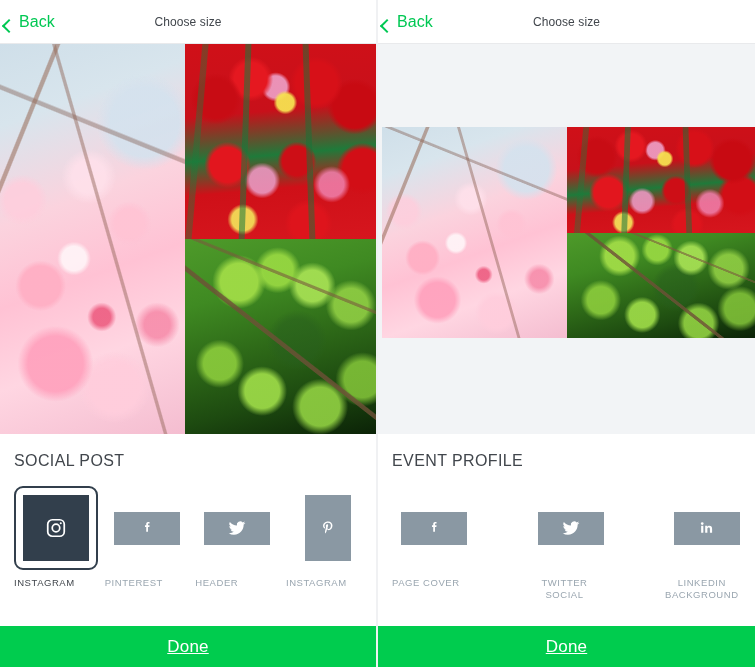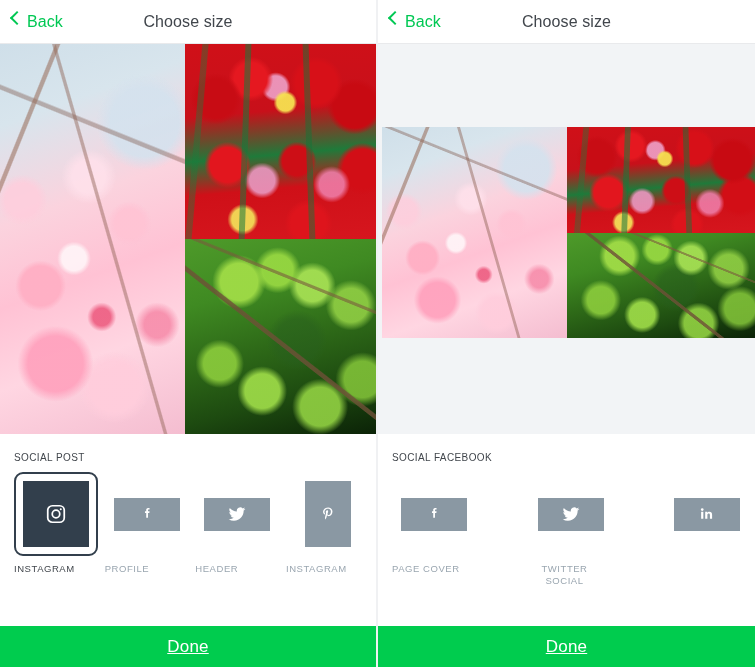--- a/index.html
+++ b/index.html
@@ -28,42 +28,42 @@
     height: 44px;
     flex: 0 0 44px;
     background: #ffffff;
     position: relative;
     display: flex;
     align-items: center;
     border-bottom: 1px solid #e9eaec;
   }
   .back-btn {
     position: absolute;
-    left: 12px;
-    display: flex;
-    align-items: flex-start;
+    left: 4px;
+    display: flex;
+    align-items: flex-end;
     gap: 5px;
     cursor: pointer;
   }
   .chev {
     display: inline-block;
     width: 10px; height: 10px;
     border-left: 2.5px solid #00c853;
     border-bottom: 2.5px solid #00c853;
     transform: rotate(45deg);
   }
   .back-label {
     color: #00c853;
     font-size: 16px;
     letter-spacing: .1px;
   }
   .nav-title {
     width: 100%;
     text-align: center;
-    font-size: 16px;
+    font-size: 12px;
     color: #41464c;
     letter-spacing: .1px;
   }
 
   
   .canvas {
     position: relative;
     overflow: hidden;
   }
   .canvas-left  { height: 390px; background: #ffffff; }
@@ -165,24 +165,24 @@
   }
 
   
   .selector {
     flex: 1 0 auto;
     background: #ffffff;
     padding: 18px 14px 0 14px;
     position: relative;
   }
   .group-title {
-    font-size: 10px;
+    font-size: 16px;
     letter-spacing: .4px;
     color: #41464c;
-    margin-bottom: 9px;
+    margin-bottom: 16px;
   }
   .tiles {
     display: flex;
     align-items: flex-start;
     justify-content: space-between;
     padding-right: 4px;
   }
   .tile-wrap {
     display: flex;
     flex-direction: column;
@@ -289,21 +289,21 @@
         </div>
 
         <div class="tile-wrap">
           <div class="tile-box">
             <div class="swatch sw-wide">
               <svg class="ico" width="18" height="18" viewBox="0 0 24 24" fill="#ffffff">
                 <path d="M15.4 8.2h-2.1V6.9c0-.63.42-.78.72-.78h1.35V3.9l-1.86-.01c-2.07 0-2.54 1.55-2.54 2.54v1.77H9.3v2.33h1.67v6.6h2.33v-6.6h1.86l.24-2.33z"></path>
               </svg>
             </div>
           </div>
-          <div class="tile-label">PROFILE</div>
+          <div class="tile-label">PINTEREST</div>
         </div>
 
         <div class="tile-wrap">
           <div class="tile-box">
             <div class="swatch sw-wide">
               <svg class="ico" width="20" height="20" viewBox="0 0 24 24" fill="#ffffff">
                 <path d="M22 5.9c-.73.33-1.52.55-2.35.65a4.1 4.1 0 0 0 1.8-2.27c-.79.47-1.67.81-2.6 1a4.09 4.09 0 0 0-6.97 3.73A11.6 11.6 0 0 1 3.45 4.7a4.09 4.09 0 0 0 1.27 5.46 4.05 4.05 0 0 1-1.85-.51v.05a4.1 4.1 0 0 0 3.28 4.01 4.1 4.1 0 0 1-1.85.07 4.1 4.1 0 0 0 3.83 2.84A8.22 8.22 0 0 1 2 18.3a11.6 11.6 0 0 0 6.29 1.84c7.55 0 11.67-6.25 11.67-11.67l-.01-.53A8.3 8.3 0 0 0 22 5.9z"></path>
               </svg>
             </div>
           </div>
@@ -347,21 +347,21 @@
         <div class="cell cell-tulip">
             <div class="ph ph-tulip"></div>
           </div>
         <div class="cell cell-leaf">
             <div class="ph ph-leaf"></div>
           </div>
       </div>
     </div>
 
     <div class="selector">
-      <div class="group-title">SOCIAL FACEBOOK</div>
+      <div class="group-title">EVENT PROFILE</div>
       <div class="tiles">
 
         <div class="tile-wrap">
           <div class="tile-box">
             <div class="swatch sw-wide">
               <svg class="ico" width="18" height="18" viewBox="0 0 24 24" fill="#ffffff">
                 <path d="M15.4 8.2h-2.1V6.9c0-.63.42-.78.72-.78h1.35V3.9l-1.86-.01c-2.07 0-2.54 1.55-2.54 2.54v1.77H9.3v2.33h1.67v6.6h2.33v-6.6h1.86l.24-2.33z"></path>
               </svg>
             </div>
           </div>
@@ -383,20 +383,22 @@
         <div class="tile-wrap">
           <div class="tile-box">
             <div class="swatch sw-wide">
               <svg class="ico" width="18" height="18" viewBox="0 0 24 24" fill="#ffffff">
                 <rect x="4.2" y="9.1" width="2.9" height="9.2" rx=".3"></rect>
                 <circle cx="5.65" cy="6.1" r="1.75"></circle>
                 <path d="M9.6 9.1h2.75v1.3c.45-.8 1.45-1.55 2.9-1.55 2.35 0 3.55 1.45 3.55 4.1v5.35h-2.9v-4.85c0-1.3-.5-2.05-1.6-2.05-1.05 0-1.8.7-1.8 2.05v4.85H9.6V9.1z"></path>
               </svg>
             </div>
           </div>
+          <div class="tile-label">LINKEDIN
+BACKGROUND</div>
         </div>
 
       </div>
     </div>
 
     <div class="footer">
       <span class="footer-label">Done</span>
     </div>
   </div>
 

